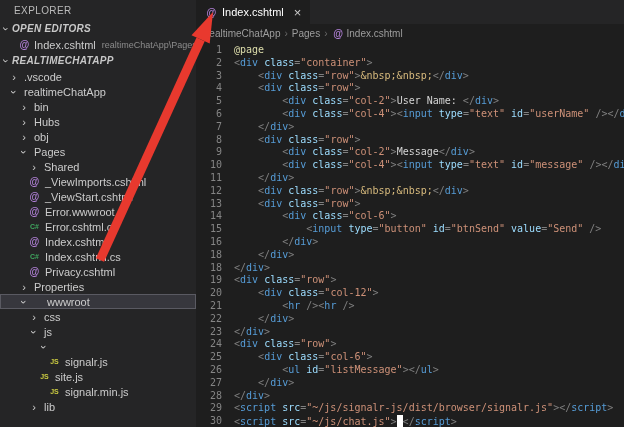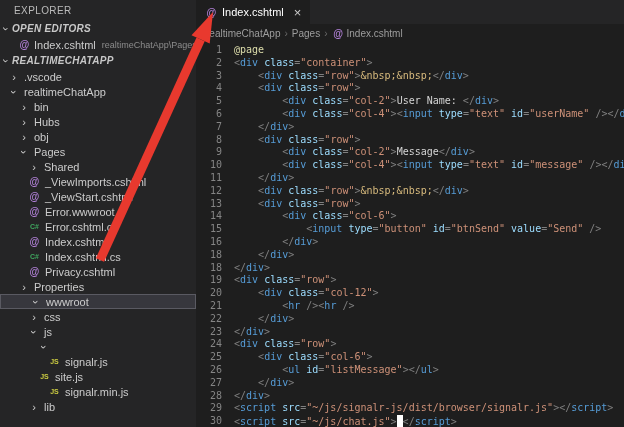--- a/index.html
+++ b/index.html
@@ -122,21 +122,21 @@
           <span class="tname">Index.cshtml.cs</span>
         </div>
         <div class="trow" style="padding-left: 28px;">
           <span class="fileicon icon-razor">@</span>
           <span class="tname">Privacy.cshtml</span>
         </div>
         <div class="trow" style="padding-left: 18px;">
           <span class="chev">›</span>
           <span class="tname">Properties</span>
         </div>
-        <div class="trow selected" style="padding-left: 30px;">
+        <div class="trow selected" style="padding-left: 18px; gap: 13px;">
           <span class="chev expanded">›</span>
           <span class="tname">wwwroot</span>
         </div>
         <div class="trow" style="padding-left: 28px;">
           <span class="chev">›</span>
           <span class="tname">css</span>
         </div>
         <div class="trow" style="padding-left: 28px;">
           <span class="chev expanded">›</span>
           <span class="tname">js</span>

